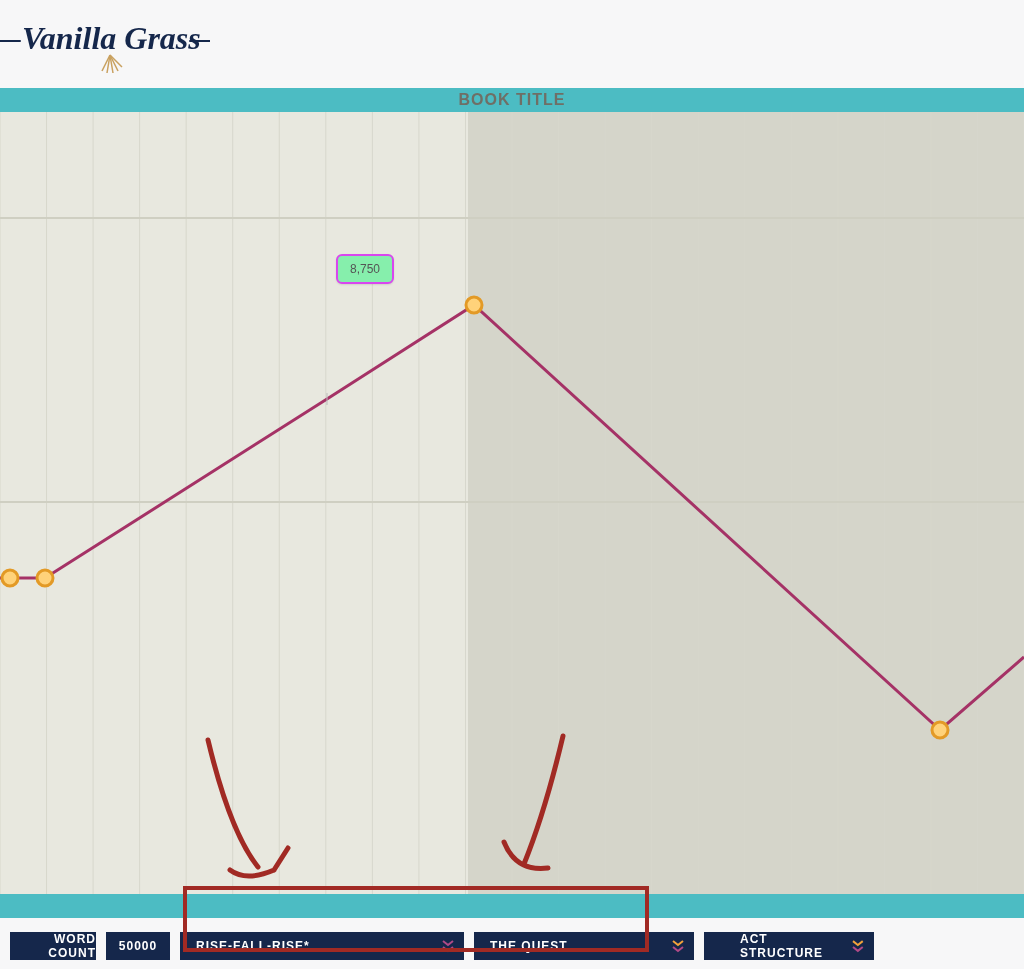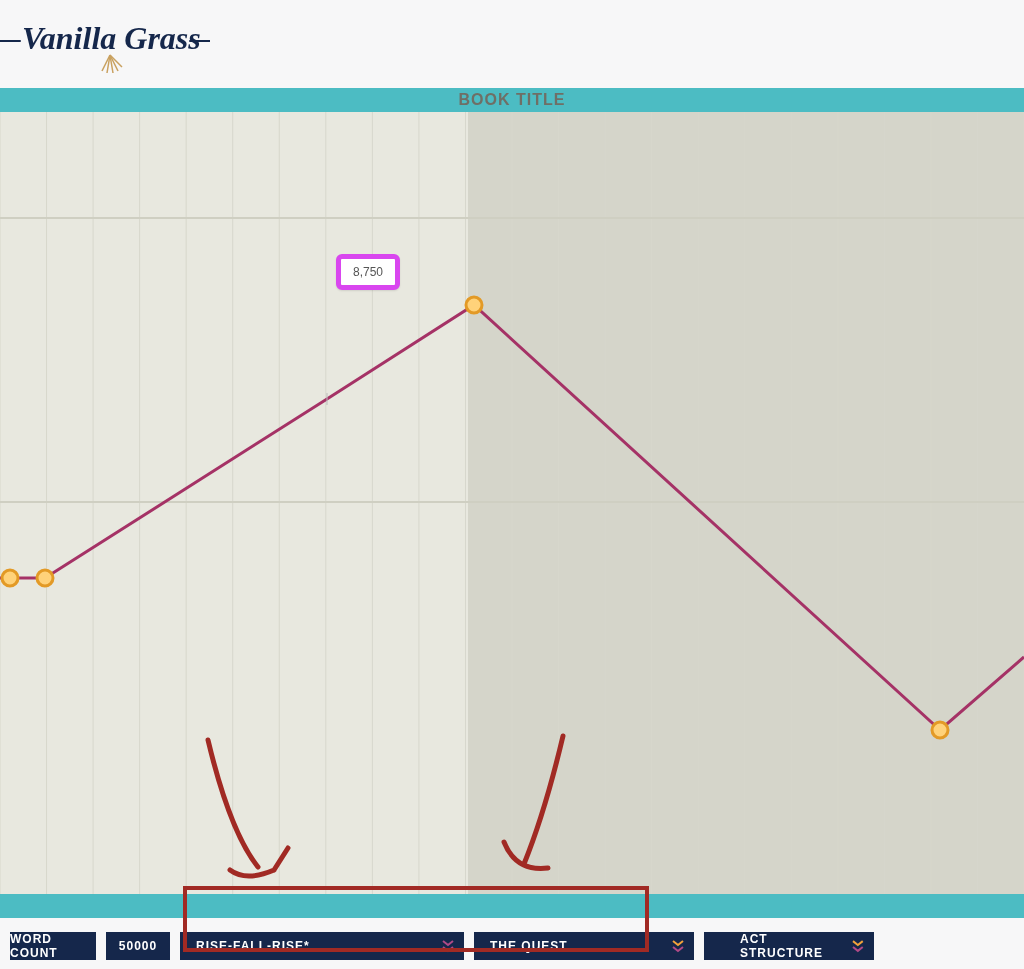--- a/index.html
+++ b/index.html
@@ -56,22 +56,22 @@
   }
   .chart-svg { position: absolute; inset: 0; width: 100%; height: 100%; }
   .grid-line  { stroke: var(--grid);  stroke-width: 1; }
   .grid-line2 { stroke: var(--grid2); stroke-width: 2; }
   .curve   { fill: none; stroke: var(--curve); stroke-width: 3; }
   .marker  { fill: var(--marker-fill); stroke: var(--marker-stroke); stroke-width: 3; }
   .hint    { fill: none; stroke: var(--hint-red); stroke-width: 5; stroke-linecap: round; }
 
   .tooltip {
     position: absolute;
-    background: #ffffff;
-    border: 5px solid #d946ef;
+    background: #86efac;
+    border: 2px solid #d946ef;
     border-radius: 6px;
     padding: 6px 12px;
     font-size: 12px;
     color: #555;
     box-shadow: 0 1px 2px rgba(0,0,0,0.1);
   }
 
   .teal-strip {
     height: 24px;
     background: var(--teal);
@@ -90,21 +90,21 @@
     height: 28px;
     display: inline-flex;
     align-items: center;
     font-family: "Arial Narrow", Impact, sans-serif;
     font-stretch: condensed;
     font-weight: 700;
     font-size: 12px;
     letter-spacing: 1px;
     text-transform: uppercase;
   }
-  .wc-label { width: 86px; justify-content: center; }
+  .wc-label { width: 86px; justify-content: center; text-align: right; }
   .wc-value { width: 64px; justify-content: center; }
   .dropdown {
     justify-content: space-between;
     padding: 0 10px 0 16px;
     cursor: pointer;
   }
   .d1 { width: 194px; }
   .d2 { width: 258px; }
   .d3 { width: 210px; }
   .d4 { width: 124px; padding-left: 36px; }

